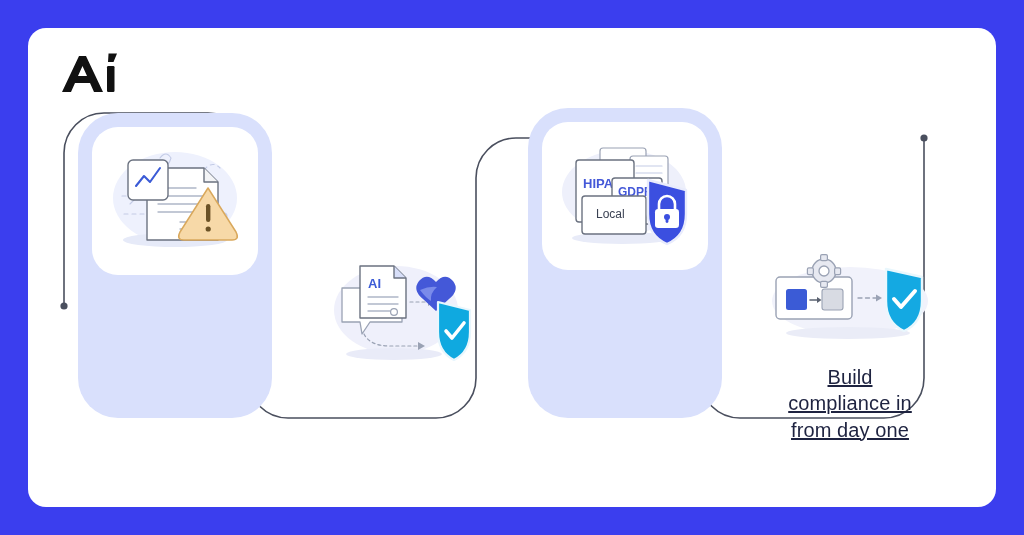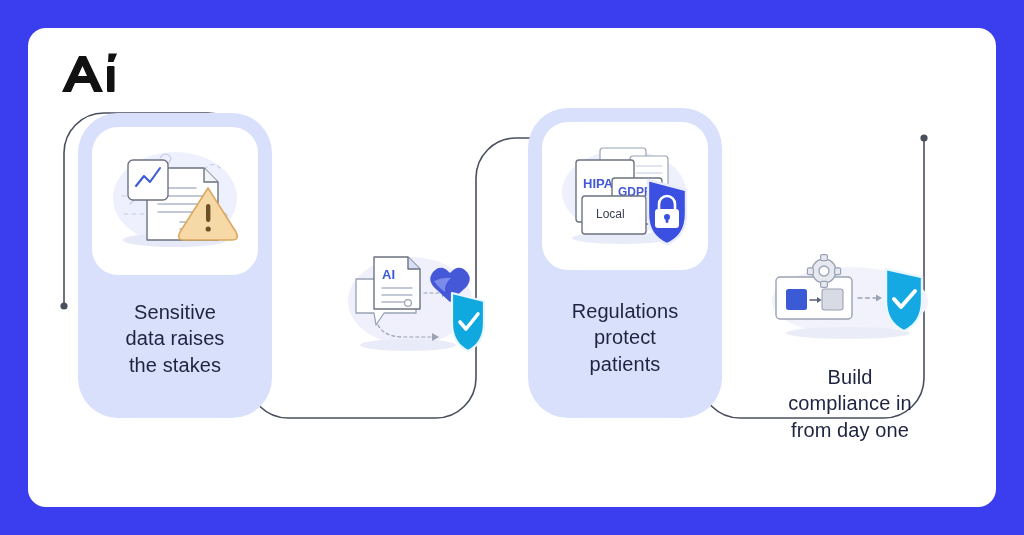--- a/index.html
+++ b/index.html
@@ -82,31 +82,31 @@
     font-weight: 400;
     letter-spacing: .1px;
     white-space: pre-line;
   }
 
   
   #card-1 { left: 50px;  top: 85px;  width: 194px; height: 305px; }
   #card-1 .icon-plate { width: 166px; height: 148px; margin-top: 14px; }
   #card-1 .card-label { margin-top: 24px; }
 
-  #card-2 { left: 274px; top: 104px; width: 194px; height: 305px; align-items: flex-end; }
+  #card-2 { left: 274px; top: 113px; width: 194px; height: 305px; }
   #card-2 .icon-plate { width: 166px; height: 148px; margin-top: 95px; }
   #card-2 .card-label { margin-top: 12px; }
 
   #card-3 { left: 500px; top: 80px;  width: 194px; height: 310px; }
   #card-3 .icon-plate { width: 166px; height: 148px; margin-top: 14px; }
   #card-3 .card-label { margin-top: 28px; }
 
   #card-4 { left: 724px; top: 110px; width: 196px; height: 305px; }
   #card-4 .icon-plate { width: 176px; height: 120px; margin-top: 108px; }
-  #card-4 .card-label { margin-top: 12px; }
+  #card-4 .card-label { margin-top: 12px; text-decoration: underline; }
 </style>
 </head>
 <body>
 
 <div id="canvas">
 
   <div id="logo">
     <svg viewBox="0 0 70 50" width="70" height="50" aria-hidden="true">
       <path d="M4 44 L21 8 L28 8 L45 44 L36 44 L32 35 L17 35 L13 44 Z
                M20 28 L29 28 L24.5 18 Z" fill="#111111"></path>
@@ -161,23 +161,20 @@
 
         <rect x="28" y="24" width="40" height="40" rx="5" fill="#FFFFFF" stroke="#6B7280" stroke-width="1.4"></rect>
         <path d="M36 50 L44 40 L50 46 L60 32" fill="none" stroke="#3B5BD6" stroke-width="2.1" stroke-linecap="round" stroke-linejoin="round"></path>
 
         <path d="M108 52 L136 96 Q140 104 132 104 L84 104 Q76 104 80 96 Z" fill="#F7D9A8" stroke="#D9A85C" stroke-width="1.5" stroke-linejoin="round"></path>
         <rect x="106" y="68" width="4.4" height="18" rx="2.2" fill="#6B5226"></rect>
         <circle cx="108.2" cy="93" r="2.6" fill="#6B5226"></circle>
       </svg>
     </div>
 
-    <div class="card-label">Sensitive
-data raises
-the stakes</div>
   </div>
 
   <div class="card card-outline" id="card-2">
 
     <div class="icon-plate">
       <svg viewBox="0 0 150 120" width="150" height="120" aria-hidden="true">
         <ellipse cx="72" cy="60" rx="62" ry="44" fill="#EFF0FB"></ellipse>
         <ellipse cx="70" cy="104" rx="48" ry="6" fill="#E9EBF8"></ellipse>
 
         <path d="M18 38 L78 38 L78 72 L46 72 L38 84 L36 72 L18 72 Z" fill="#FFFFFF" stroke="#9AA2B4" stroke-width="1.3" stroke-linejoin="round"></path>
@@ -235,23 +232,20 @@
         <text x="46" y="84" font-family="Liberation Sans, sans-serif" font-size="12" fill="#3A4152">Local</text>
 
         <path d="M98 46 L136 56 L136 80 q0 22 -19 30 q-19 -8 -19 -30 Z" fill="#3B4FE0" stroke="#E9ECFC" stroke-width="2.4" stroke-linejoin="round"></path>
         <path d="M109 76 L109 70 a8 8 0 0 1 16 0 L125 76" fill="none" stroke="#FFFFFF" stroke-width="2.6" stroke-linecap="round"></path>
         <rect x="105" y="75" width="24" height="19" rx="3.2" fill="#FFFFFF"></rect>
         <circle cx="117" cy="83" r="3" fill="#3B4FE0"></circle>
         <rect x="115.6" y="83" width="2.8" height="6" rx="1.4" fill="#3B4FE0"></rect>
       </svg>
     </div>
 
-    <div class="card-label">Regulations
-protect
-patients</div>
   </div>
 
   <div class="card card-outline" id="card-4">
 
     <div class="icon-plate">
       <svg viewBox="0 0 176 100" width="176" height="100" aria-hidden="true">
         <ellipse cx="88" cy="52" rx="78" ry="34" fill="#F1F2FB"></ellipse>
         <ellipse cx="86" cy="84" rx="62" ry="6" fill="#EAECF7"></ellipse>
 
         <rect x="14" y="28" width="76" height="42" rx="4" fill="#FFFFFF" stroke="#9AA2B4" stroke-width="1.4"></rect>

